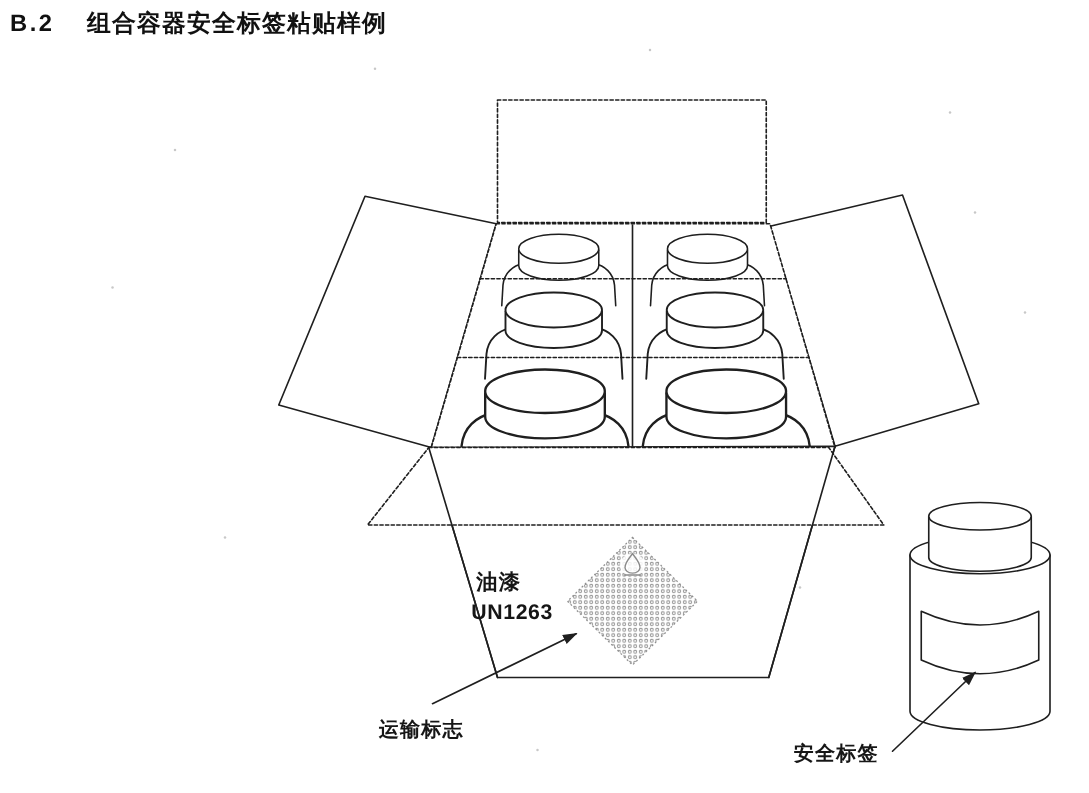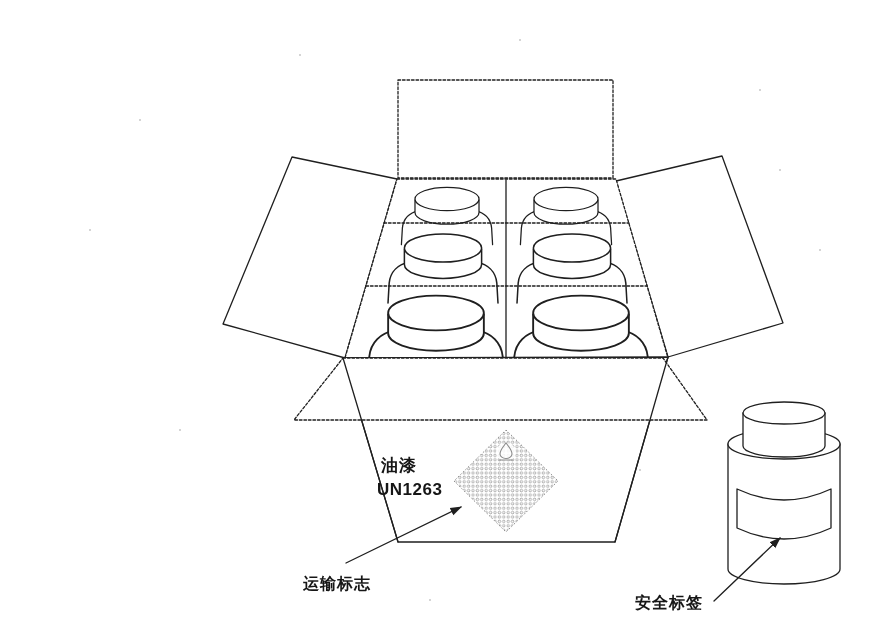--- a/index.html
+++ b/index.html
@@ -22,20 +22,23 @@
   .paper{fill:#ffffff;}
   .calloutText{font-size:16px;font-weight:bold;fill:#161616;letter-spacing:1px;}
   .markText{font-size:17px;font-weight:bold;fill:#161616;letter-spacing:1px;}
   .unText{font-size:17px;font-weight:bold;fill:#161616;letter-spacing:0.5px;}
 </style>
 </head>
 <body>
 
 <div class="page">
 
+  <div class="heading">
+    <span class="no">B.2</span><span>组合容器安全标签粘贴样例</span>
+  </div>
 
   <svg width="871" height="634" viewBox="0 0 871 634">
     <defs>
       <marker id="arr" viewBox="0 0 10 10" refX="9" refY="5" markerWidth="9" markerHeight="9" orient="auto-start-reverse">
         <path d="M0,1.5 L10,5 L0,8.5 z" fill="#1f1f1f"></path>
       </marker>
       <pattern id="halftone" width="4.4" height="4.4" patternUnits="userSpaceOnUse">
         <circle cx="2.2" cy="2.2" r="1.2" fill="none" stroke="#8f8f8f" stroke-width="0.75"></circle>
       </pattern>
       <clipPath id="clipInterior">

